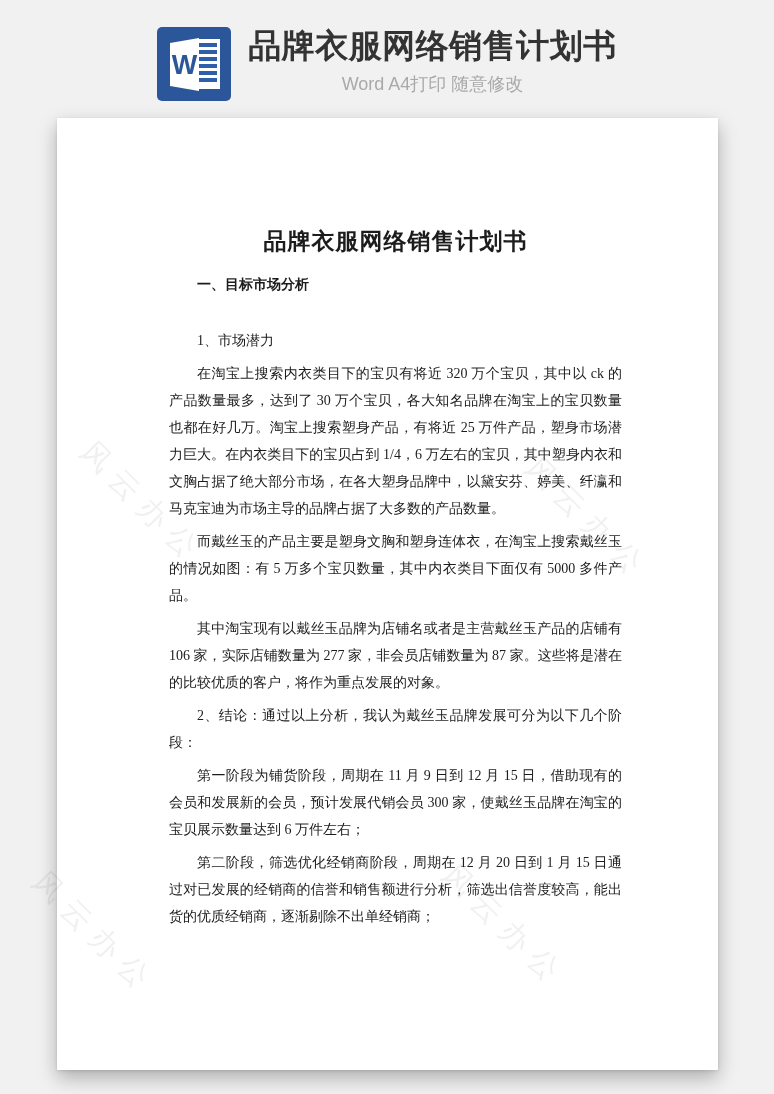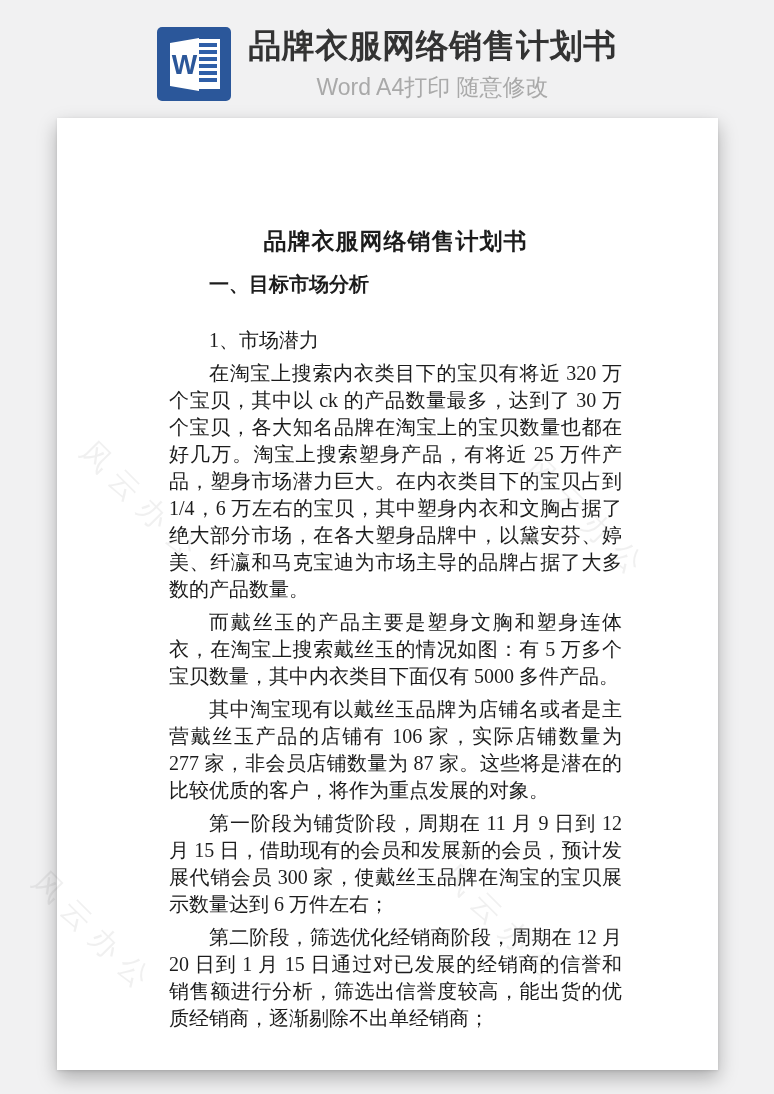--- a/index.html
+++ b/index.html
@@ -26,21 +26,21 @@
     margin: 0;
     font-size: 33px;
     line-height: 1.15;
     font-weight: bold;
     color: #333333;
     letter-spacing: 0.5px;
     white-space: nowrap;
   }
   .header-subtitle {
     margin: 7px 0 0 0;
-    font-size: 23px;
+    font-size: 18px;
     color: #a9a9a9;
     font-weight: normal;
     white-space: nowrap;
   }
 
   
   .doc-page {
     position: absolute;
     left: 57px; top: 118px;
     width: 661px; height: 952px;
@@ -56,21 +56,21 @@
   .doc-title {
     margin: 0 0 14px 0;
     font-size: 23px;
     font-weight: 600;
     letter-spacing: 1px;
     text-align: center;
     white-space: nowrap;
   }
   .doc-block {
     margin: 6px 0;
-    font-size: 20px;
+    font-size: 14px;
     line-height: 27px;
     text-align: justify;
     text-indent: 2em;
   }
   .doc-block.heading { font-weight: bold; }
   .doc-block.subheading { font-weight: normal; margin-top: 29px; }
   .doc-block.paragraph { font-weight: normal; }
 
   
   .wm {
@@ -118,20 +118,21 @@
 
 <div class="doc-page">
   <div class="doc-content">
     <h2 class="doc-title">品牌衣服网络销售计划书</h2>
     <div id="doc-body">
         <p class="doc-block heading">一、目标市场分析</p>
         <p class="doc-block subheading">1、市场潜力</p>
         <p class="doc-block paragraph">在淘宝上搜索内衣类目下的宝贝有将近 320 万个宝贝，其中以 ck 的产品数量最多，达到了 30 万个宝贝，各大知名品牌在淘宝上的宝贝数量也都在好几万。淘宝上搜索塑身产品，有将近 25 万件产品，塑身市场潜力巨大。在内衣类目下的宝贝占到 1/4，6 万左右的宝贝，其中塑身内衣和文胸占据了绝大部分市场，在各大塑身品牌中，以黛安芬、婷美、纤瀛和马克宝迪为市场主导的品牌占据了大多数的产品数量。</p>
         <p class="doc-block paragraph">而戴丝玉的产品主要是塑身文胸和塑身连体衣，在淘宝上搜索戴丝玉的情况如图：有 5 万多个宝贝数量，其中内衣类目下面仅有 5000 多件产品。</p>
         <p class="doc-block paragraph">其中淘宝现有以戴丝玉品牌为店铺名或者是主营戴丝玉产品的店铺有 106 家，实际店铺数量为 277 家，非会员店铺数量为 87 家。这些将是潜在的比较优质的客户，将作为重点发展的对象。</p>
+        <p class="doc-block paragraph">2、结论：通过以上分析，我认为戴丝玉品牌发展可分为以下几个阶段：</p>
         <p class="doc-block paragraph">第一阶段为铺货阶段，周期在 11 月 9 日到 12 月 15 日，借助现有的会员和发展新的会员，预计发展代销会员 300 家，使戴丝玉品牌在淘宝的宝贝展示数量达到 6 万件左右；</p>
         <p class="doc-block paragraph">第二阶段，筛选优化经销商阶段，周期在 12 月 20 日到 1 月 15 日通过对已发展的经销商的信誉和销售额进行分析，筛选出信誉度较高，能出货的优质经销商，逐渐剔除不出单经销商；</p>
       </div>
   </div>
 </div>
 
 <div class="wm wm1">风云办公</div>
 <div class="wm wm2">风云办公</div>
 <div class="wm wm3">风云办公</div>
 <div class="wm wm4">风云办公</div>

